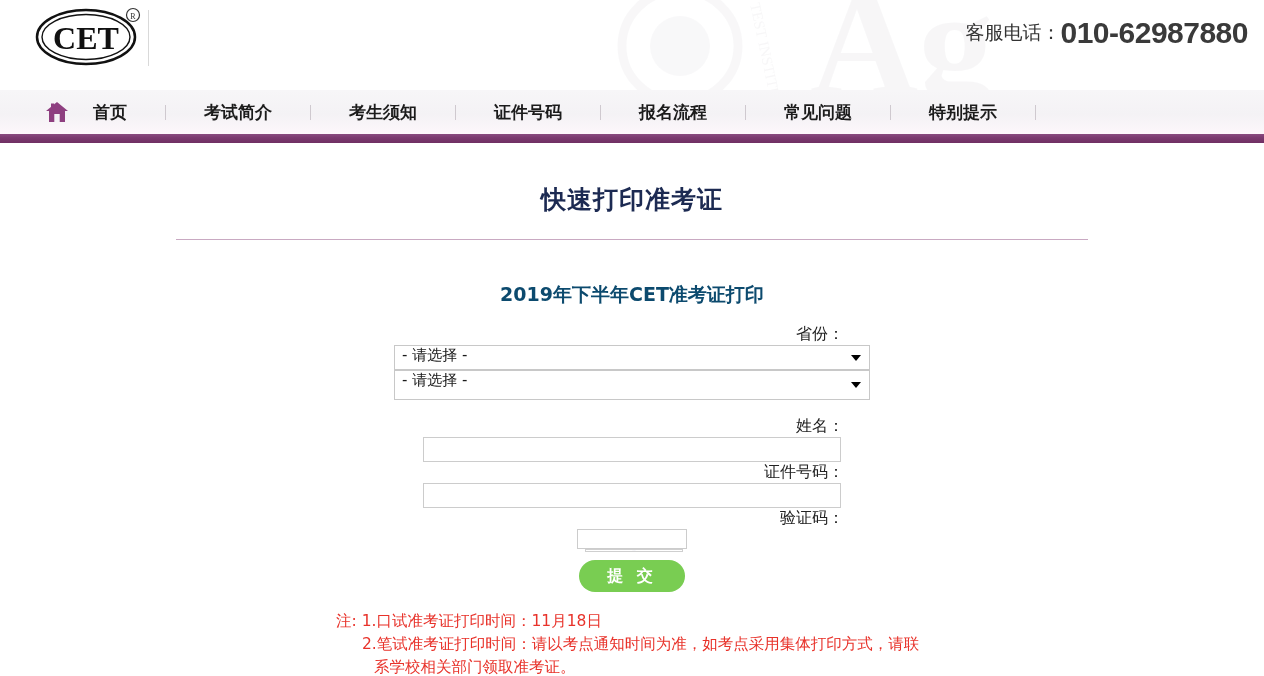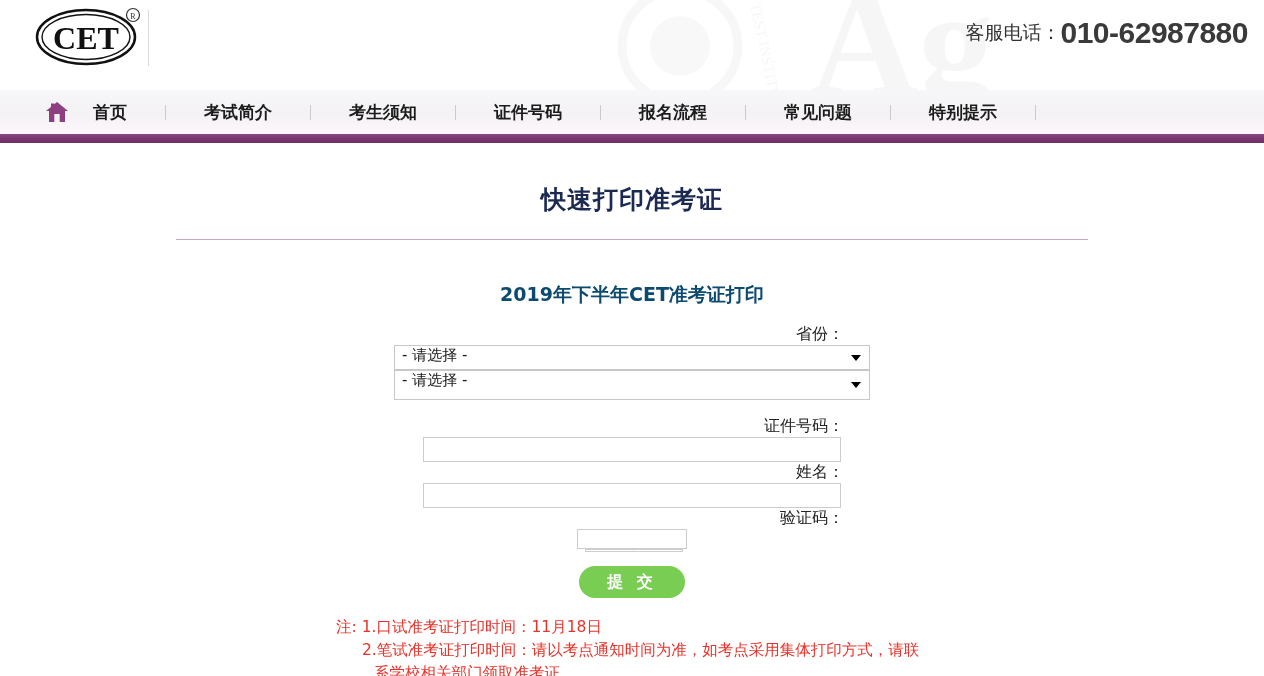--- a/index.html
+++ b/index.html
@@ -227,21 +227,21 @@
     margin-left: 4px;
     border: 1px solid #cfcfcf;
     background: #ffffff;
     display: block;
     cursor: pointer;
   }
 
   .submit-wrap {
     display: flex;
     justify-content: center;
-    margin-top: 14px;
+    margin-top: 8px;
   }
   .submit-btn {
     width: 106px;
     height: 32px;
     border: none;
     border-radius: 16px;
     background: #79cd52;
     color: #ffffff;
     font-size: 16px;
     font-weight: bold;
@@ -335,26 +335,26 @@
     </div>
 
     <div class="form-row">
       <div class="field-select">
         <span class="sel-value">- 请选择 -</span>
         <span class="sel-arrow"></span>
       </div>
     </div>
 
     <div class="form-row">
+      <div class="form-label">姓名：</div>
+      <input class="field-input" type="text" value="" style="">
+    </div>
+
+    <div class="form-row">
       <div class="form-label">证件号码：</div>
-      <input class="field-input" type="text" value="" style="">
-    </div>
-
-    <div class="form-row">
-      <div class="form-label">姓名：</div>
       <input class="field-input" type="text" value="" style="">
     </div>
 
     <div class="form-row captcha-row">
       <div class="form-label">验证码：</div>
       <input class="captcha-input" type="text" value="" style="">
       <svg class="captcha-img" viewBox="0 0 98 30">
         <rect x="0" y="0" width="98" height="30" fill="#ffffff"></rect>
         <text x="8" y="23" font-size="19" font-weight="bold" font-style="italic" font-family="Liberation Serif, DejaVu Serif, serif" fill="#2b22b5">fpiK</text>
         <path d="M2 6 L40 5 L70 9 L96 4" stroke="#6a6ab0" stroke-width="1" fill="none"></path>

